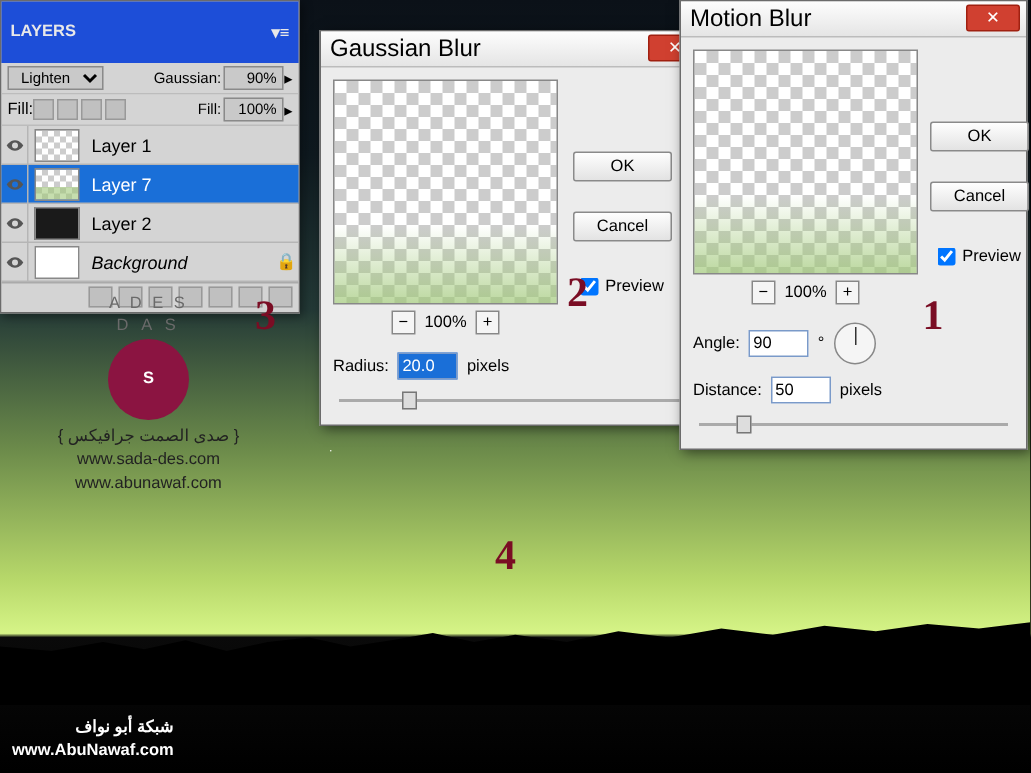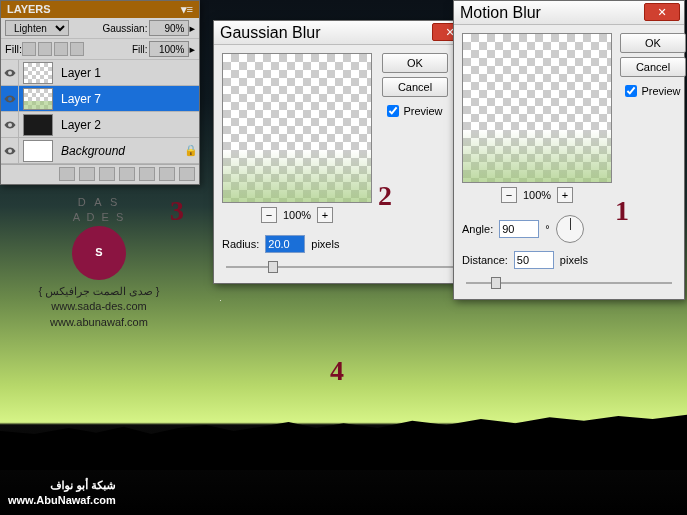--- a/index.html
+++ b/index.html
@@ -8,21 +8,21 @@
 .bg { position: absolute; inset: 0; background: linear-gradient(to bottom,#0b1118 0%,#0f1a20 20%,#243a37 40%,#6b8a4a 58%,#b7d86a 75%,#d6f487 82%,#0a0a0a 82.5%,#000 100%); }
 .stars { position: absolute; inset: 0; }
 .star { position: absolute; background: #fff; border-radius: 50%; }
 .silh { position: absolute; bottom: 45px; left: 0; right: 0; height: 60px; background: #000; clip-path: polygon(0 35%,5% 40%,10% 30%,14% 38%,18% 28%,22% 40%,26% 30%,30% 25%,34% 35%,38% 28%,42% 20%,46% 30%,50% 22%,55% 30%,60% 18%,65% 25%,70% 15%,75% 22%,80% 12%,85% 18%,90% 10%,95% 15%,100% 8%,100% 100%,0 100%); }
 .footer-txt { position: absolute; bottom: 8px; left: 8px; color: #fff; font-size: 13px; font-weight: bold; line-height: 1.3; }
 .marker { position: absolute; color: #7a0d24; font-size: 28px; font-weight: bold; font-family: Georgia, serif; }
 
 
 .panel { position: absolute; background: #d4d4d4; border: 1px solid #6b6b6b; box-shadow: 2px 2px 6px rgba(0,0,0,.4); }
 .layers { top: 0; left: 0; width: 200px; }
-.layers-head { background: #a16207; color: #e8e8e8; font-size: 10px; font-weight: bold; padding: 2px 6px; display: flex; justify-content: space-between; }
+.layers-head { background: #1d4ed8; color: #e8e8e8; font-size: 10px; font-weight: bold; padding: 14px 6px; display: flex; justify-content: space-between; }
 .layers-row { display: flex; align-items: center; padding: 2px 4px; border-bottom: 1px solid #bcbcbc; background: #d4d4d4; }
 .layers-row.sub { font-size: 10px; }
 .sel { background: #c9c9c9; border: 1px solid #8a8a8a; height: 16px; padding: 0 4px; font-size: 10px; }
 .drop { width: 64px; }
 .pct { width: 40px; text-align: right; }
 .label-sm { margin-left: auto; margin-right: 2px; font-size: 10px; }
 .lock-icons { display: flex; gap: 2px; }
 .lock-icons span { width: 14px; height: 14px; background: #c0c0c0; border: 1px solid #999; display: inline-block; }
 
 .layer-item { display: flex; align-items: center; height: 26px; border-bottom: 1px solid #b5b5b5; background: #d4d4d4; }
@@ -40,21 +40,21 @@
 .layers-foot span { width: 16px; height: 14px; background:#c0c0c0; border:1px solid #999; }
 
 
 .dlg { position: absolute; background: #ececec; border: 1px solid #6b6b6b; box-shadow: 2px 2px 8px rgba(0,0,0,.5); }
 .dlg-title { height: 24px; background: linear-gradient(#fdfdfd,#e5e5e5); border-bottom: 1px solid #bcbcbc; display:flex; align-items:center; padding: 0 6px; position:relative; }
 .dlg-title span.t { font-size: 16px; }
 .close-x { position:absolute; right:4px; top:2px; width:36px; height:18px; background:#d04030; border:1px solid #a02010; border-radius:2px; color:#fff; text-align:center; line-height:16px; font-size:11px; }
 .dlg-body { padding: 8px; display:flex; gap:8px; }
 .preview-box { width: 150px; height: 150px; border: 1px solid #888; background: repeating-conic-gradient(#ccc 0 25%,#fff 0 50%) 0 0/16px 16px; position: relative; }
 .preview-box::after { content:''; position:absolute; left:0; right:0; bottom:0; height:35%; background: linear-gradient(to top, rgba(160,200,120,.7), transparent); }
-.side-btns { width: 70px; display:flex; flex-direction:column; gap:4px; align-items:center; }
+.side-btns { width: 70px; display:flex; flex-direction:column; gap:20px; align-items:center;margin-top:48px; }
 .btn { width: 66px; height: 20px; background: linear-gradient(#fefefe,#e3e3e3); border: 1px solid #8a8a8a; border-radius: 2px; font-size: 11px; }
 .chk { display:flex; align-items:center; gap:4px; font-size:11px; margin-top:4px; }
 .chk input { width:12px; height:12px; }
 .zoom-row { display:flex; justify-content:center; align-items:center; gap:6px; margin-top:4px; font-size:11px; }
 .zoom-btn { width:16px; height:16px; border:1px solid #888; background:#f5f5f5; text-align:center; line-height:14px; }
 .param-row { display:flex; align-items:center; gap:6px; padding: 4px 8px; font-size:11px; }
 .num-in { width:40px; height:18px; border:1px solid #7a9ac9; background:#fff; text-align:left; padding:0 2px; font-size:11px; }
 .num-in.hl { background:#1a6fd8; color:#fff; }
 .slider { height: 16px; position:relative; margin: 2px 12px 8px; }
 .slider::before { content:''; position:absolute; left:0; right:0; top:7px; height:2px; background:#aaa; }
@@ -150,22 +150,22 @@
     <span></span>
     <span></span>
     <span></span>
     <span></span>
     <span></span>
     <span></span>
   </div>
 </div>
 
 <div class="watermark">
+  <div style="font-size:10px;letter-spacing:2px;color:#6a6a6a;"><span>A D E S</span></div>
   <div style="font-size:9px;letter-spacing:3px;color:#6a6a6a;"><span>D A S</span></div>
-  <div style="font-size:10px;letter-spacing:2px;color:#6a6a6a;"><span>A D E S</span></div>
   <div class="logo-s">
       <span>S</span>
     </div>
   <div style="direction:rtl">{ صدى الصمت جرافيكس }</div>
   <div>www.sada-des.com</div>
   <div>www.abunawaf.com</div>
 </div>
 
 <div class="dlg" style="top:20px;left:213px;width:260px">
   <div class="dlg-title">

